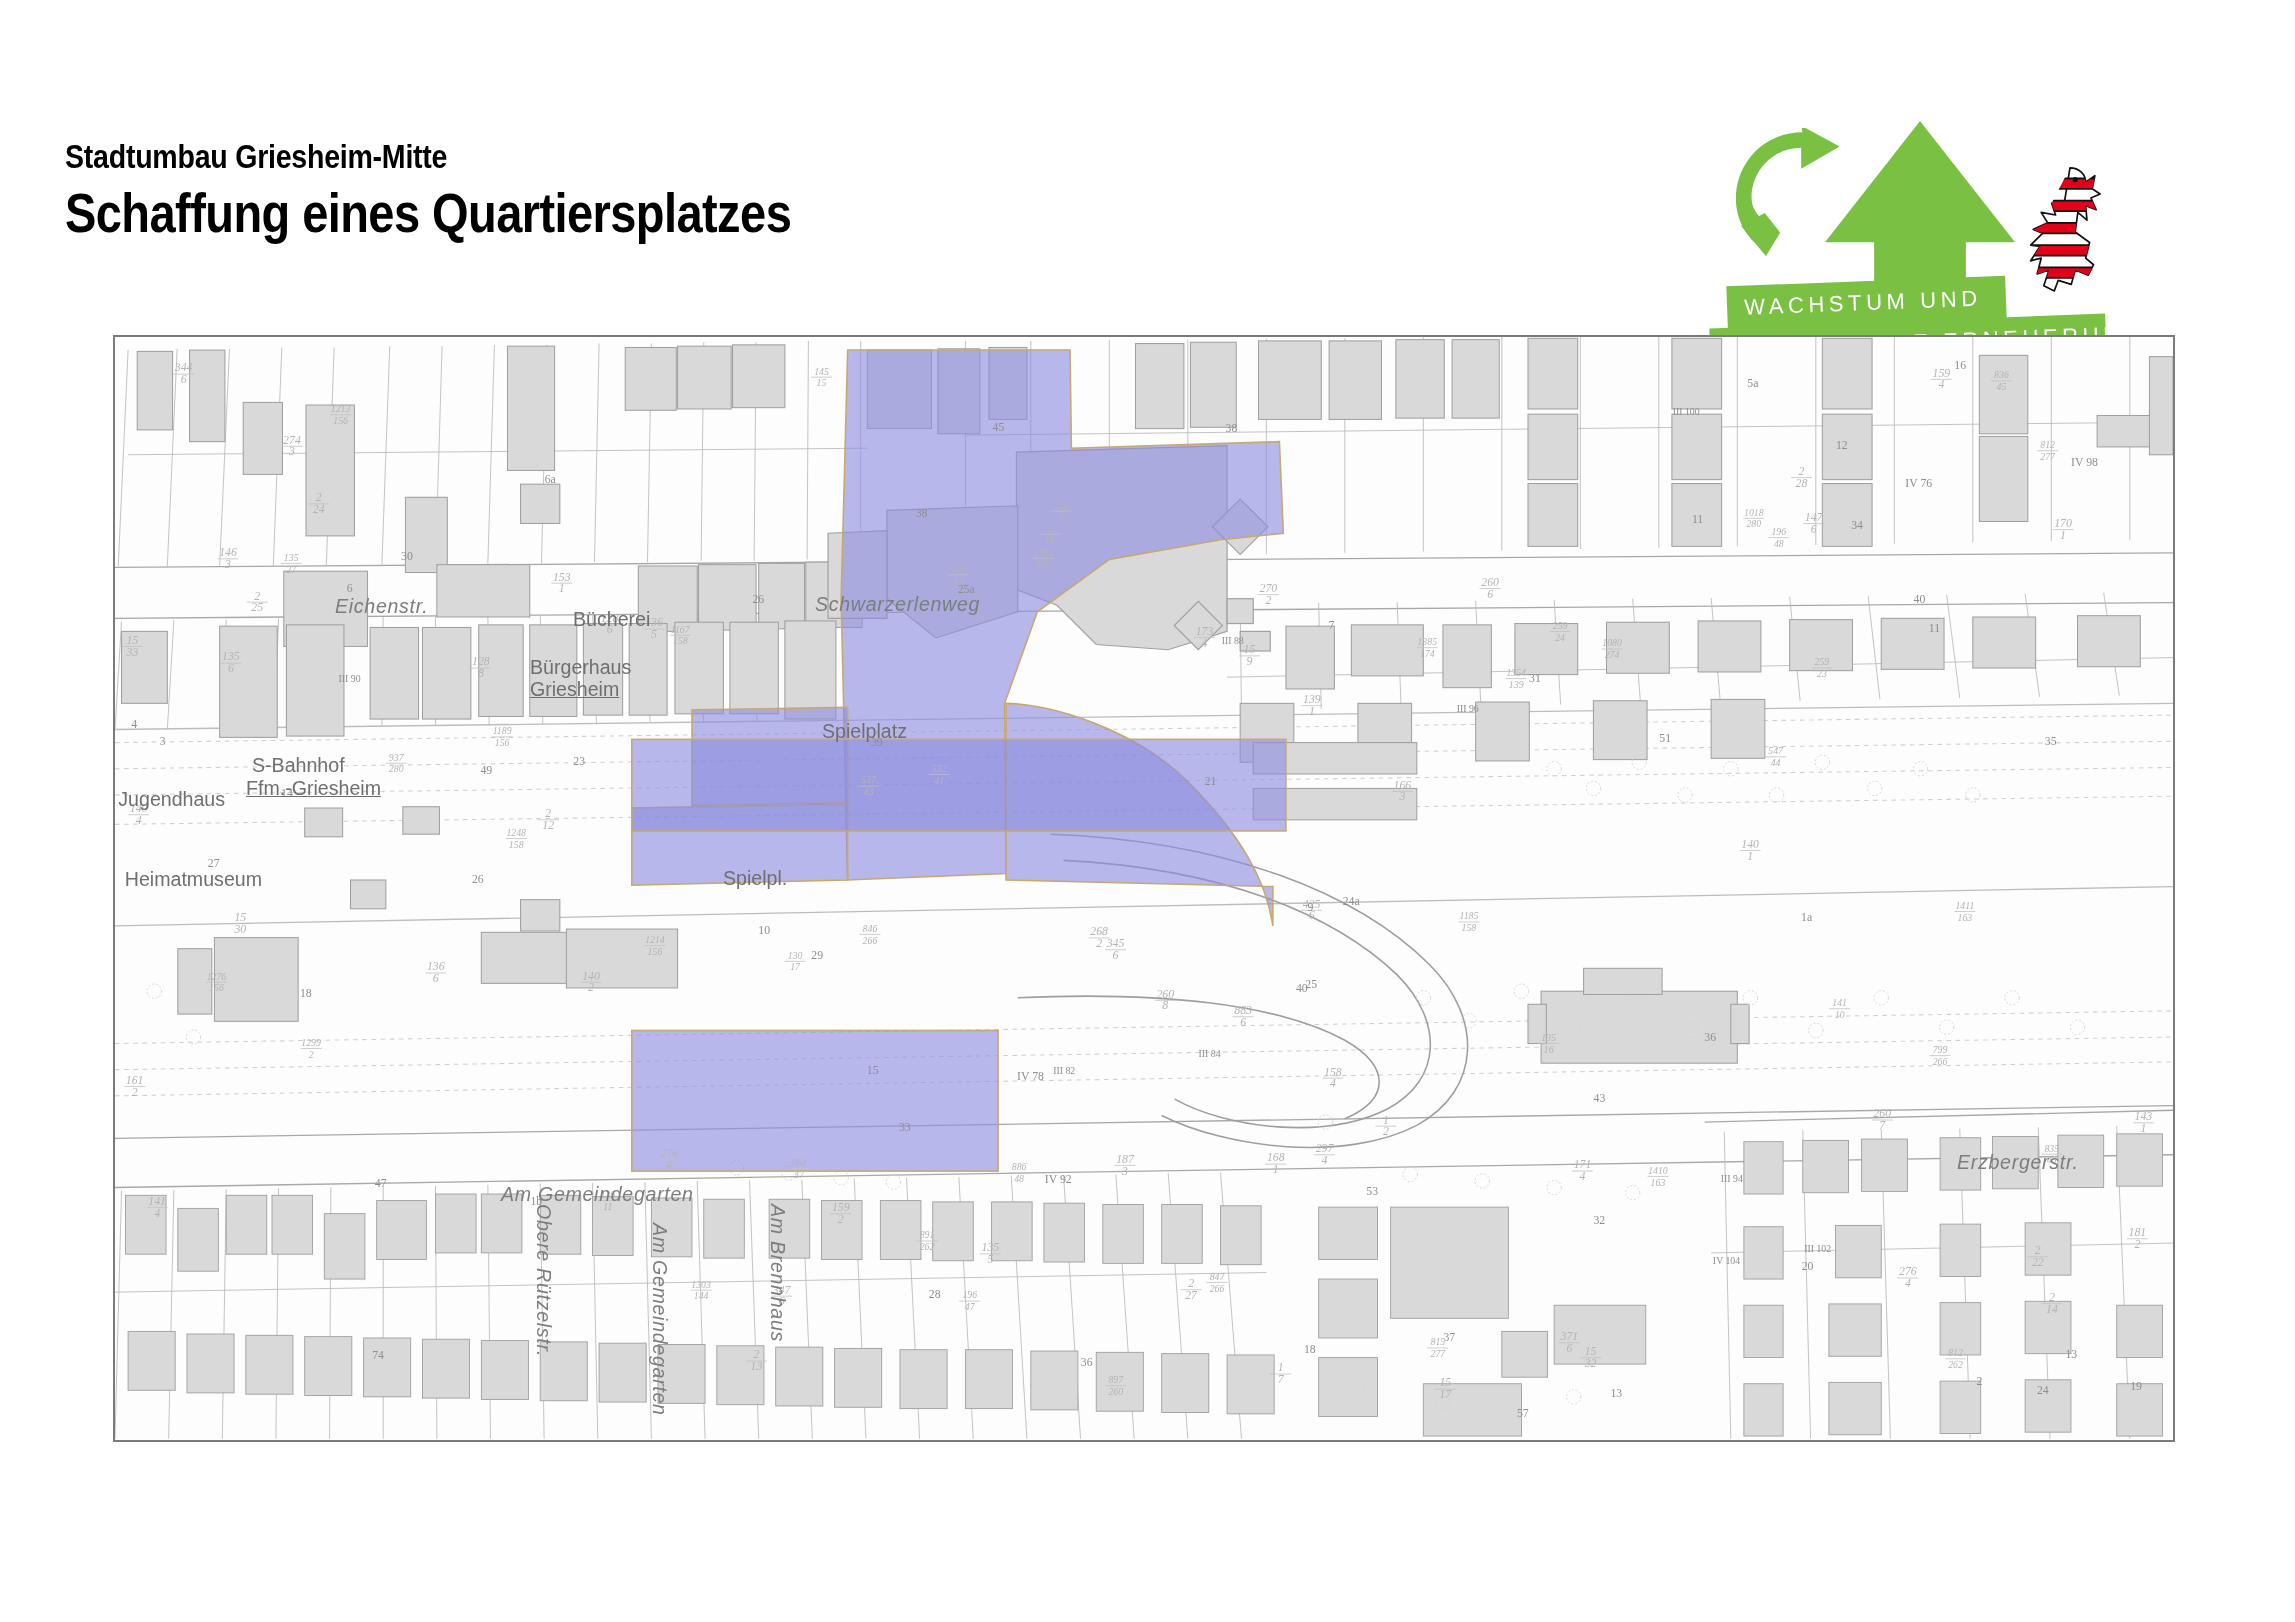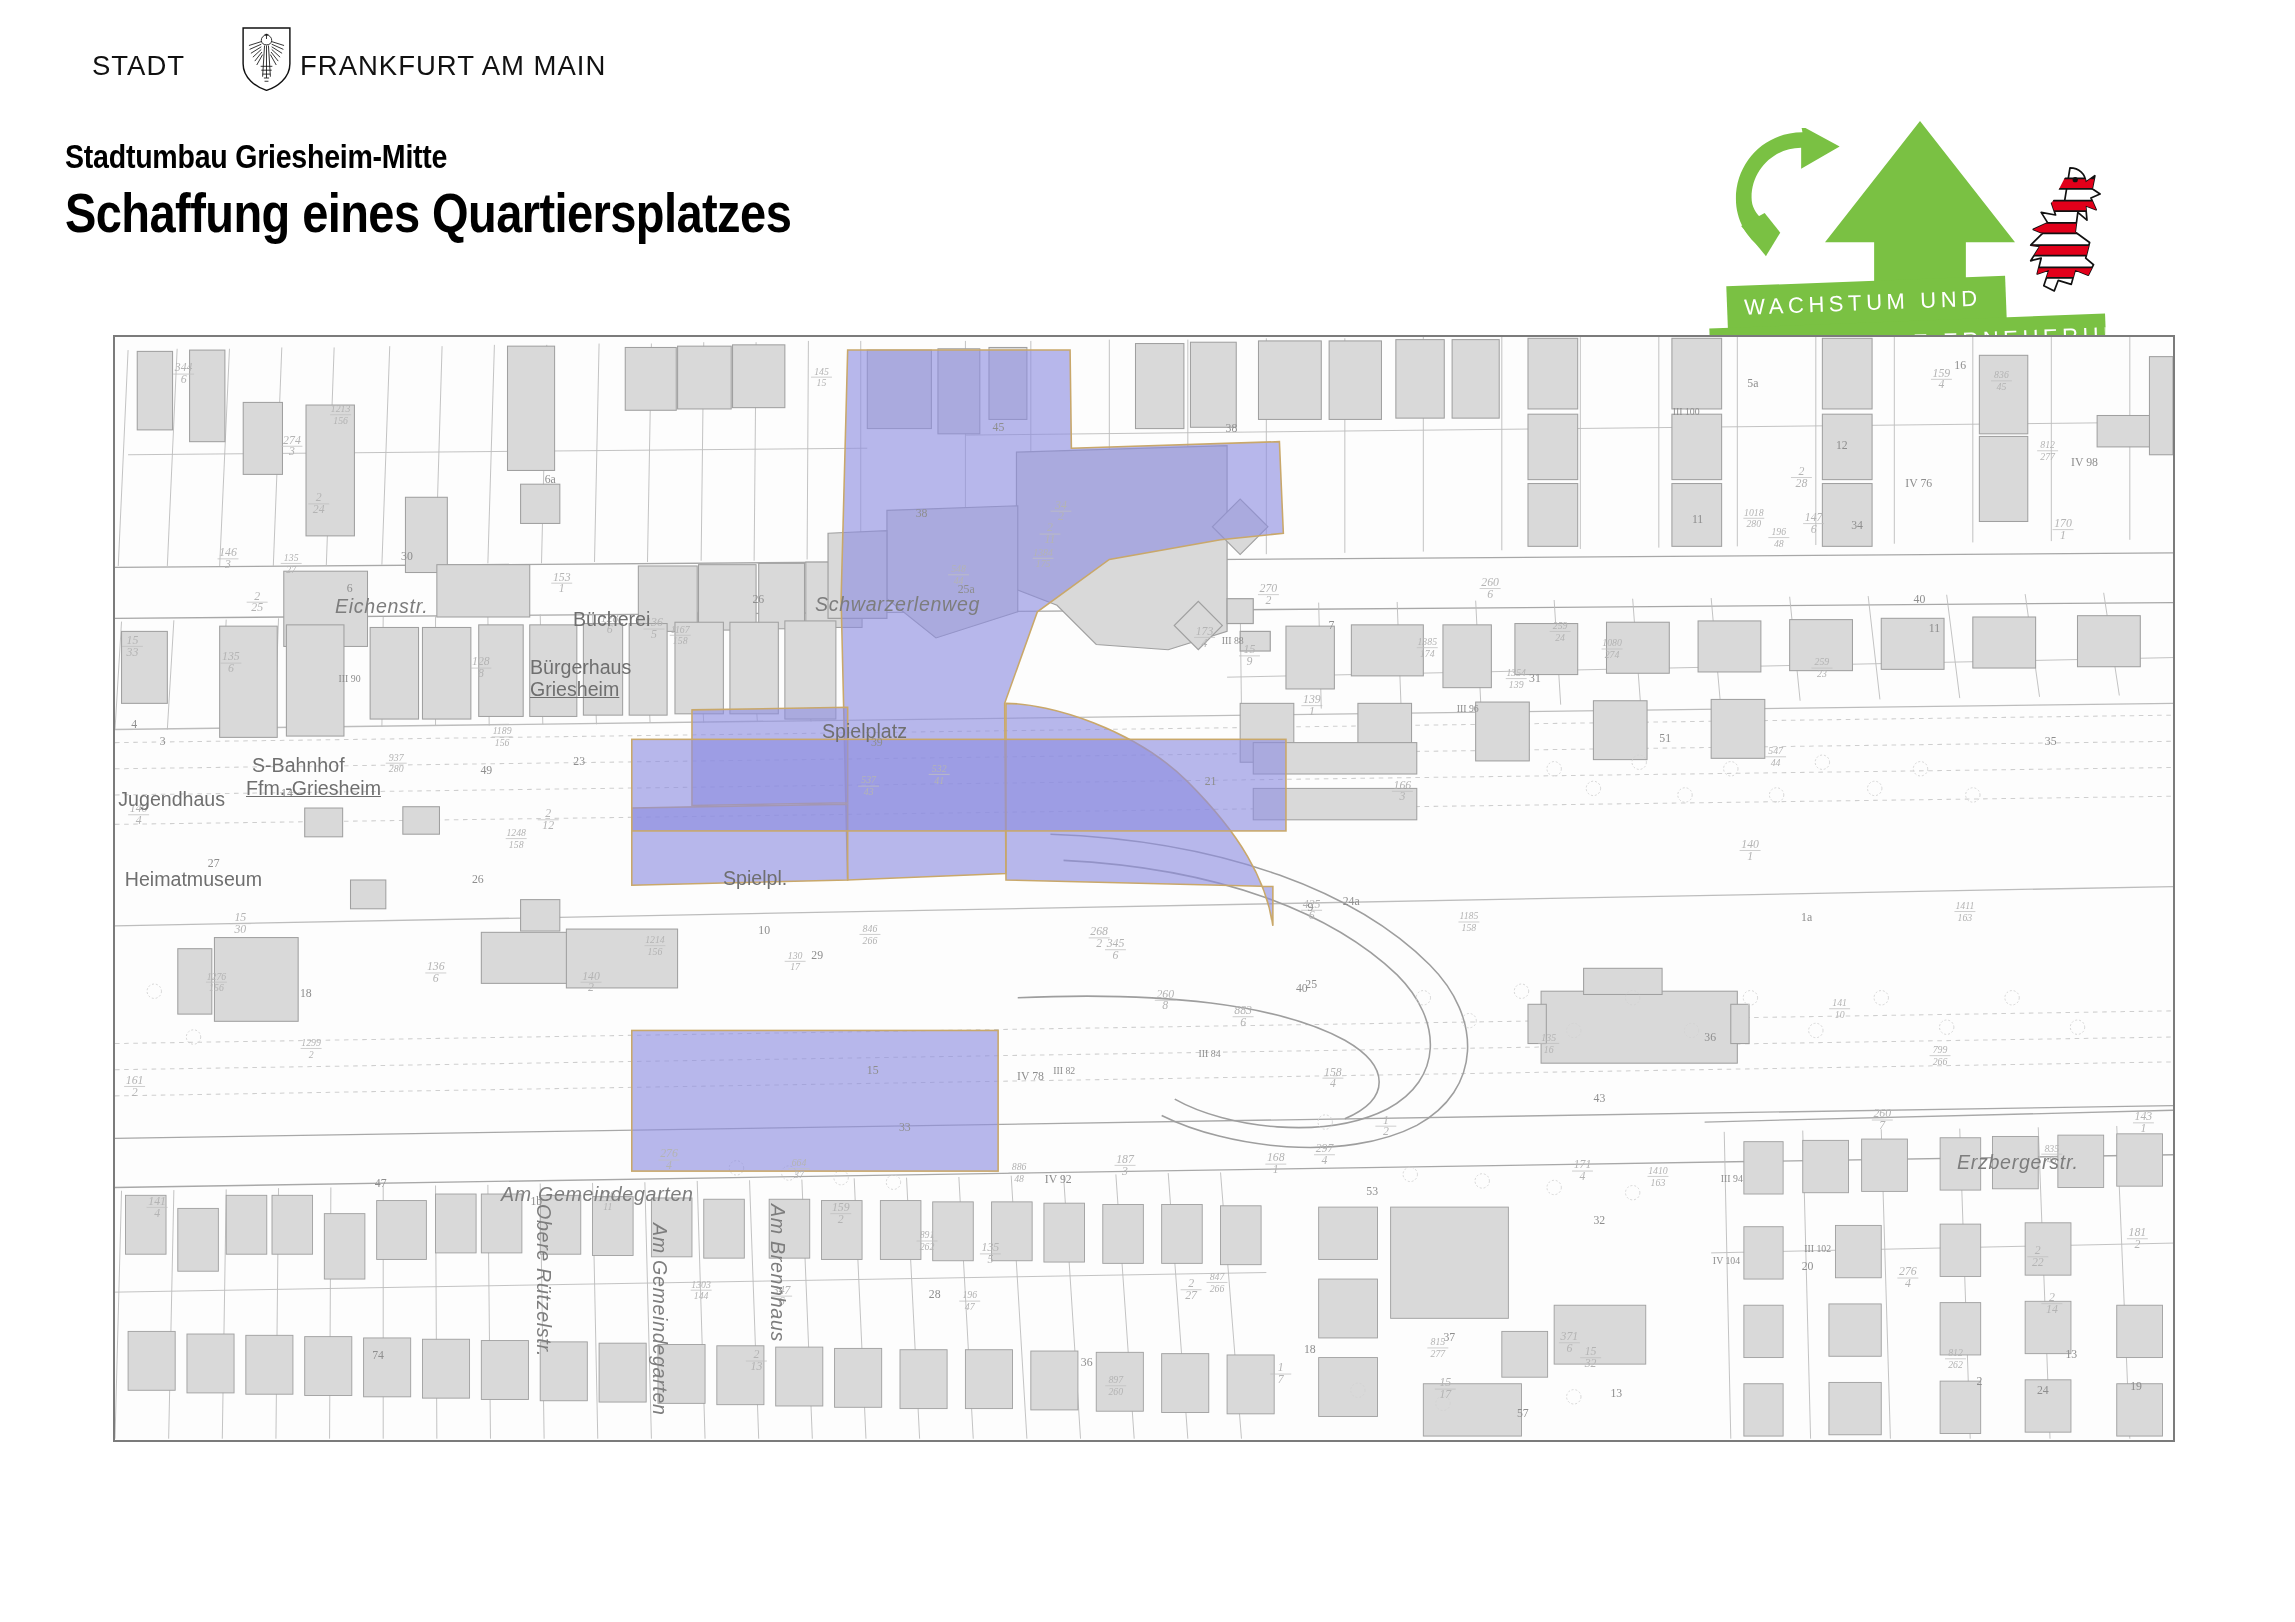--- a/index.html
+++ b/index.html
@@ -63,35 +63,20 @@
   #stadt-logo{left:1410px;top:1485px;}
 
   
   #spa-logo{left:1851px;top:1482px;}
 </style>
 </head>
 <body>
 
 <div id="header">
 
-  <div id="city-logo">
-    <span class="ctext ct-left">STADT</span>
-    <svg class="crest" viewBox="0 0 78 100">
-      <path d="M3 3 H75 V58 C75 80 55 94 39 99 C23 94 3 80 3 58 Z" fill="#fff" stroke="#111" stroke-width="2.2"></path>
-      <g stroke="#111" stroke-width="1.3" fill="none">
-        <path d="M39 14 c-5 0 -8 4 -8 8 c0 4 3 7 8 7 c5 0 8-3 8-7 c0-4 -3-8 -8-8z"></path>
-        <path d="M31 24 L12 30 M31 28 L13 36 M31 32 L15 42 M31 36 L18 48 M32 40 L21 54 M33 44 L24 60"></path>
-        <path d="M47 24 L66 30 M47 28 L65 36 M47 32 L63 42 M47 36 L60 48 M46 40 L57 54 M45 44 L54 60"></path>
-        <path d="M36 30 L33 78 M42 30 L45 78 M39 30 L39 80"></path>
-        <path d="M30 62 L48 62 M31 68 L47 68 M33 74 L45 74 M35 80 L43 80 M36 85 L42 85"></path>
-        <path d="M39 20 L39 12 M36 13 L42 13"></path>
-      </g>
-    </svg>
-    <span class="ctext ct-right">FRANKFURT AM MAIN</span>
-  </div>
 
   <div id="title-block">
     <div id="subtitle">Stadtumbau Griesheim-Mitte</div>
     <div id="maintitle">Schaffung eines Quartiersplatzes</div>
   </div>
 
   <div id="wachstum-logo">
     <svg class="wl-arrow-circ" viewBox="0 0 210 200">
       <path d="M108 6 C50 6 6 52 6 108 C6 140 22 168 47 185 L47 140 C36 130 30 120 30 106 C30 64 64 30 106 30 L106 62 L165 28 L106 -4 Z" fill="#7ac143"></path>
       <path d="M50 130 L14 150 L52 196 L74 160 Z" fill="#7ac143"></path>

